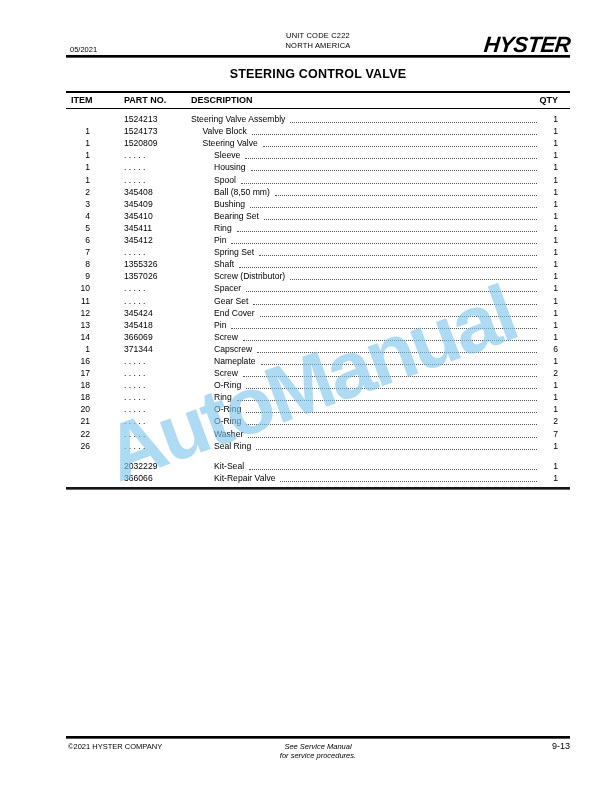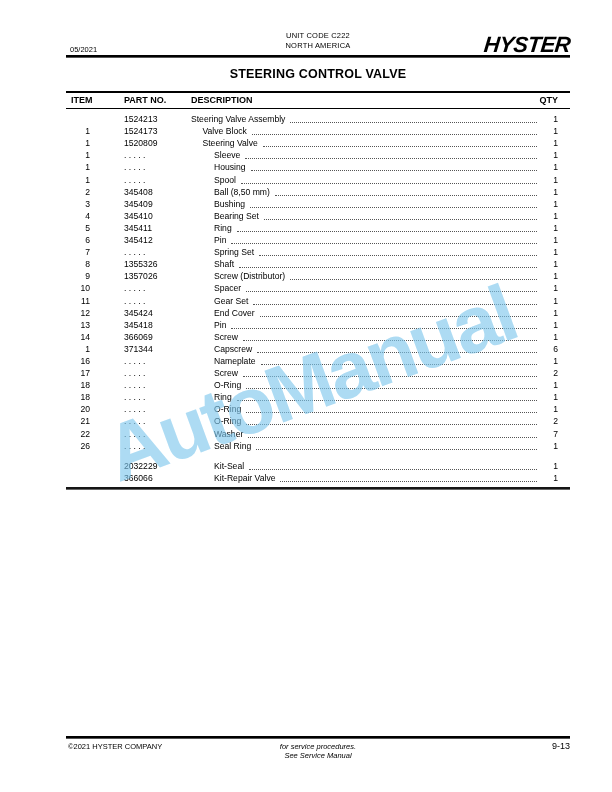--- a/index.html
+++ b/index.html
@@ -351,19 +351,19 @@
       </div>
     <div class="bottom-rule"></div>
   </section>
 
   <div class="watermark" style="color: rgb(123, 198, 237);">AutoManual</div>
 
   <div class="ftr-rule"></div>
   <div class="ftr">
     <span class="ftr-left">©2021 HYSTER COMPANY</span>
     <div class="ftr-center">
+      <div>See Service Manual</div>
       <div>for service procedures.</div>
-      <div>See Service Manual</div>
     </div>
     <span class="ftr-right">9-13</span>
   </div>
 
 </div>
 
 </body></html>

